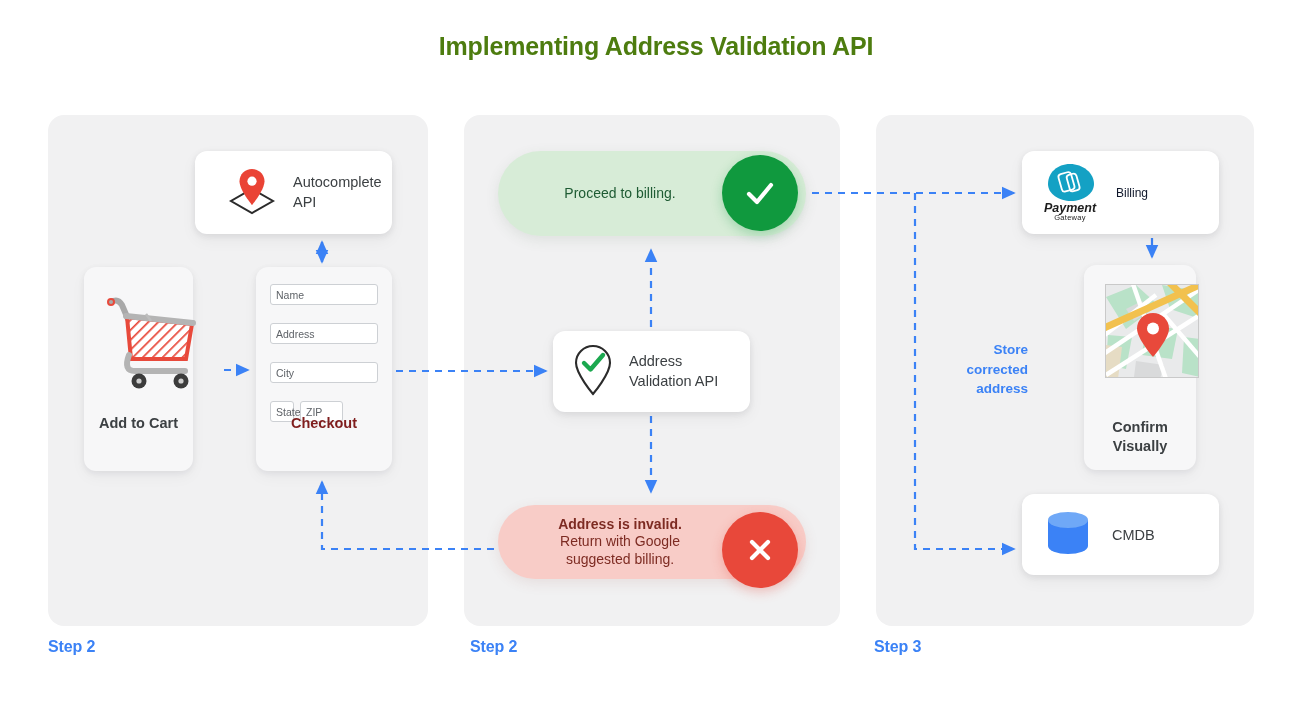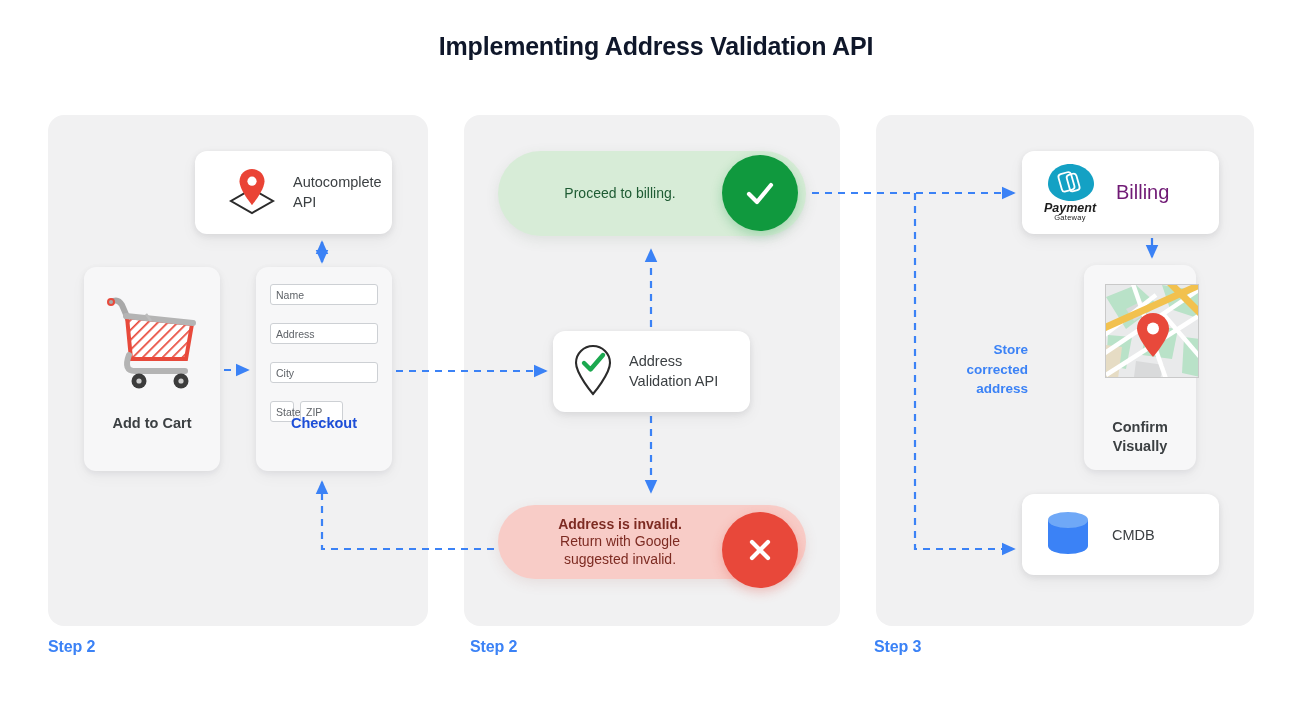--- a/index.html
+++ b/index.html
@@ -8,21 +8,21 @@
     background: #ffffff;
     font-family: "Liberation Sans", sans-serif;
     overflow: hidden;
   }
   #stage { position: relative; width: 1312px; height: 704px; }
 
   
   .title {
     position: absolute; left: 0; top: 32px; width: 1312px;
     text-align: center;
-    font-size: 25px; font-weight: bold; color: #0f172a;
+    font-size: 25px; font-weight: bold; color: #4d7c0f;
     letter-spacing: -0.2px;
   }
 
   
   .panel {
     position: absolute;
     background: #f1f1f2;
     border-radius: 16px;
   }
   #panel1 { left: 48px;  top: 115px; width: 380px; height: 511px; }
@@ -55,34 +55,34 @@
   
   #card-autocomplete {
     left: 195px; top: 151px; width: 197px; height: 83px;
     display: flex; align-items: center; padding-left: 28px; gap: 12px;
   }
   #card-autocomplete .lbl {
     font-size: 14.5px; color: #3c4043; line-height: 1.32;
   }
 
   #card-addtocart {
-    left: 84px; top: 267px; width: 136px; height: 204px;
+    left: 84px; top: 267px; width: 109px; height: 204px;
   }
   #card-addtocart .cap {
     position: absolute; left: 0; top: 148px; width: 100%;
     text-align: center; font-size: 14.5px; font-weight: bold; color: #3c4043;
   }
   #cart-icon { position: absolute; left: 17px; top: 22px; }
 
   #card-checkout {
     left: 256px; top: 267px; width: 136px; height: 204px;
   }
   #card-checkout .cap {
     position: absolute; left: 0; top: 148px; width: 100%;
-    text-align: center; font-size: 14.5px; font-weight: bold; color: #1d4ed8;
+    text-align: center; font-size: 14.5px; font-weight: bold; color: #7f1d1d;
   }
   .form-fields { position: absolute; left: 14px; top: 17px; width: 108px; }
   .field {
     height: 21px; border: 1px solid #cdd0d4; border-radius: 3px;
     background: #ffffff; display: flex; align-items: center;
     padding-left: 5px; font-size: 10.5px; color: #5f6368;
     margin-bottom: 18px;
   }
   .field-row { display: flex; gap: 6px; }
   .field-row .field { margin-bottom: 0; }
@@ -129,21 +129,21 @@
     left: 553px; top: 331px; width: 197px; height: 81px;
     display: flex; align-items: center; padding-left: 18px; gap: 14px;
   }
   #card-avapi .lbl { font-size: 14.5px; color: #3c4043; line-height: 1.32; }
 
   
   #card-billing {
     left: 1022px; top: 151px; width: 197px; height: 83px;
     display: flex; align-items: center; padding-left: 14px; gap: 12px;
   }
-  #card-billing .lbl { font-size: 20px; color: #701a75; }
+  #card-billing .lbl { font-size: 12px; color: #0f172a; }
 
   #card-confirm {
     left: 1084px; top: 265px; width: 112px; height: 205px;
   }
   #card-confirm .cap {
     position: absolute; left: 0; top: 153px; width: 100%;
     text-align: center; font-size: 14.5px; font-weight: bold; color: #3c4043;
     line-height: 1.3;
   }
   #map-thumb {
@@ -284,21 +284,21 @@
     <span class="lbl">
       <span>Address</span><br>
       <span>Validation API</span>
     </span>
   </div>
 
   <div class="pill" id="pill-invalid">
     <div class="pill-text">
       <span class="b">Address is invalid.</span>
       <span>Return with Google</span><br>
-      <span>suggested invalid.</span>
+      <span>suggested billing.</span>
     </div>
     <div class="badge" id="badge-invalid">
       <svg width="38" height="38" viewBox="0 0 38 38">
         <path d="M11 11 L27 27 M27 11 L11 27" fill="none" stroke="#ffffff" stroke-width="4.2" stroke-linecap="round"></path>
       </svg>
     </div>
   </div>
 
   <div class="card" id="card-billing">
     <span>

